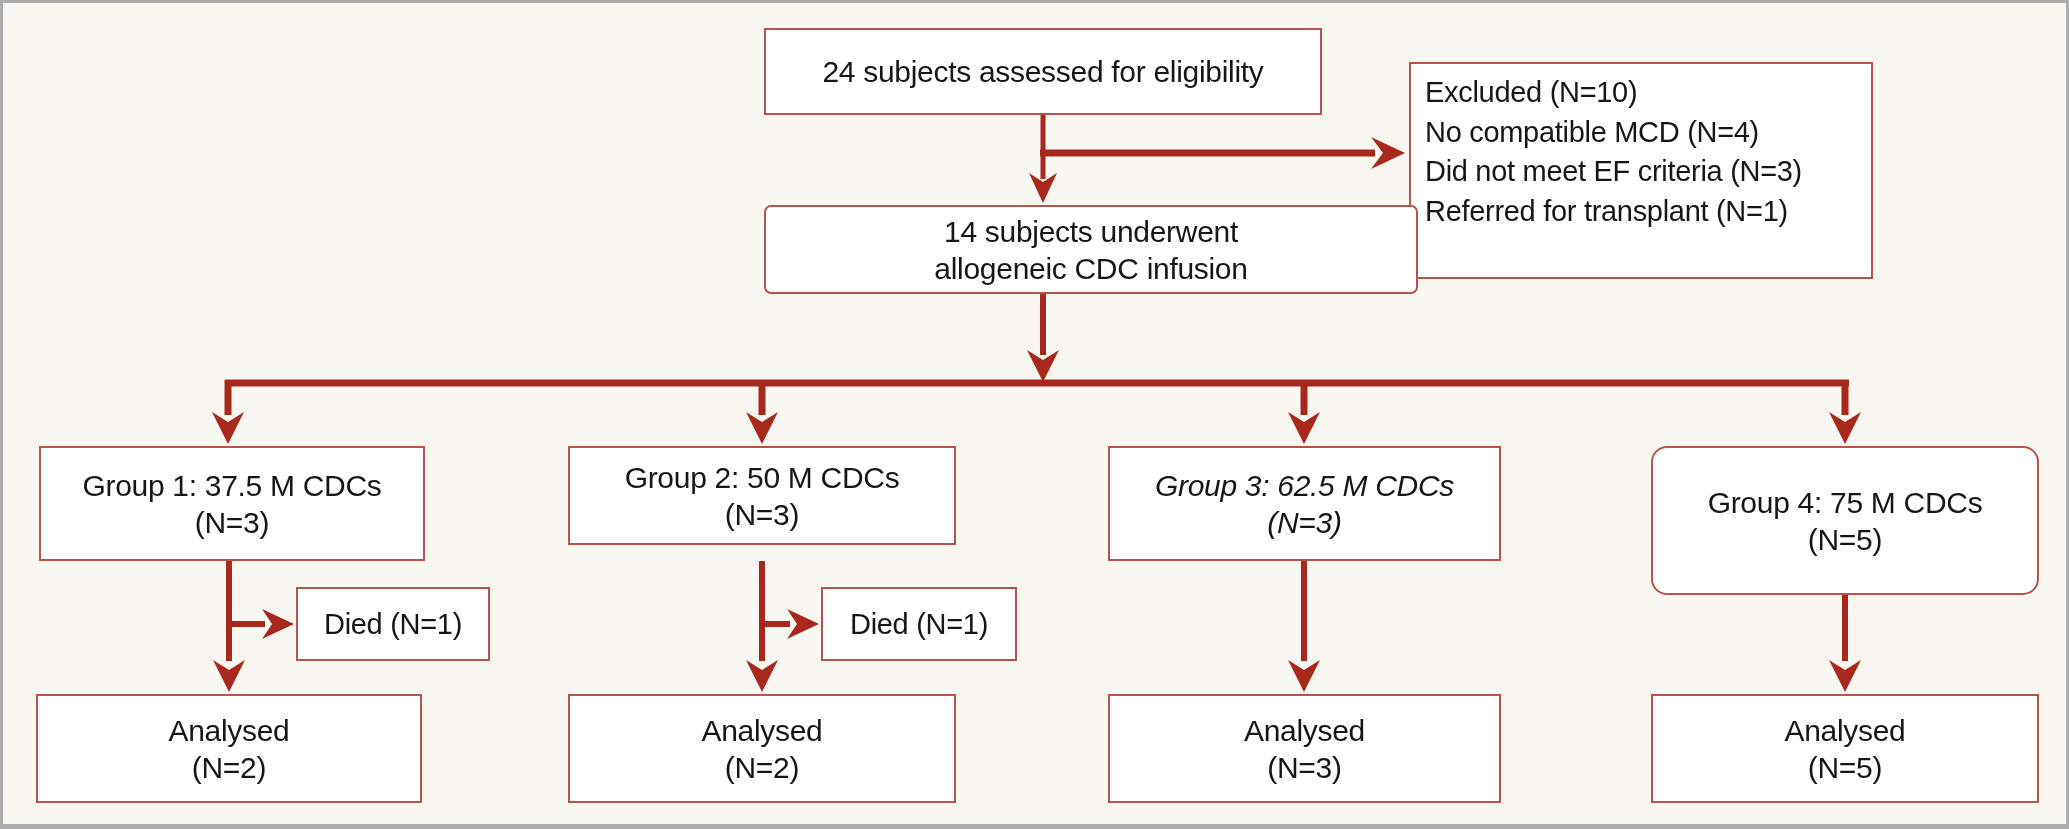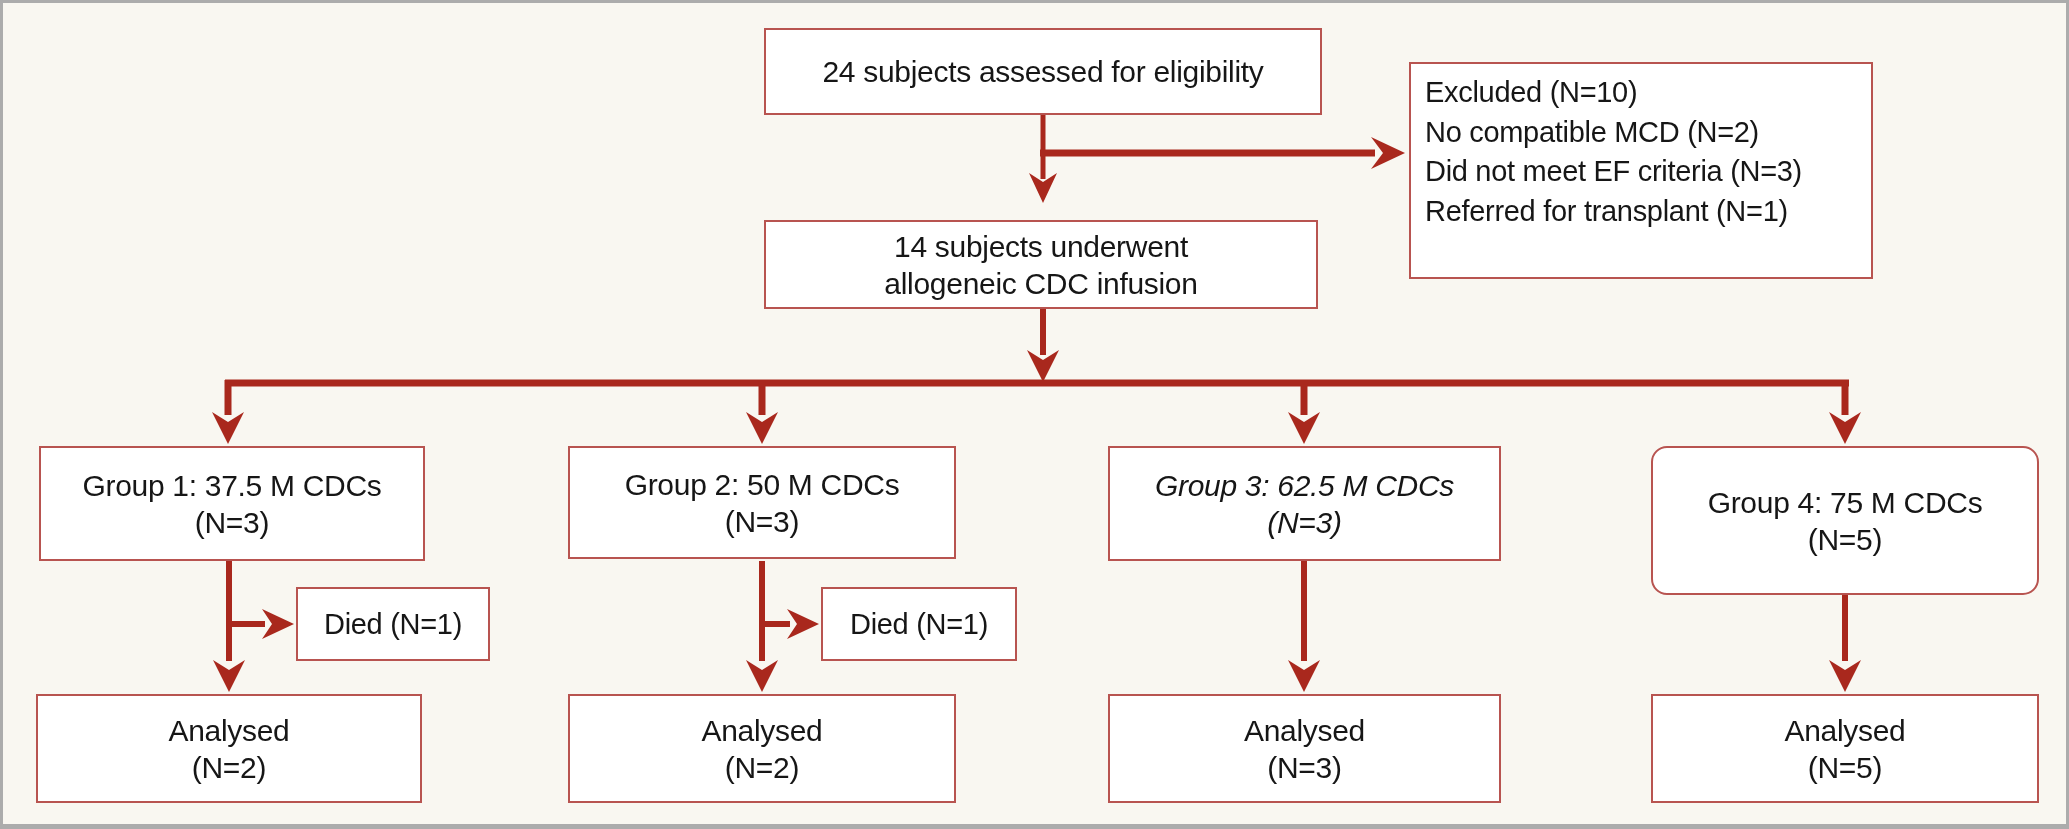--- a/index.html
+++ b/index.html
@@ -127,36 +127,36 @@
       <polygon points="1842,689 1826,657 1842,667 1858,657"></polygon>
     </g>
   </svg>
 
   <div class="box" style="left:761px; top:25px; width:558px; height:87px;">
     <span>24 subjects assessed for eligibility</span>
   </div>
 
   <div class="box left-align" style="left:1406px; top:59px; width:464px; height:217px;">
     <span>Excluded (N=10)</span>
-    <span>No compatible MCD (N=2)</span>
+    <span>No compatible MCD (N=4)</span>
     <span>Did not meet EF criteria (N=3)</span>
     <span>Referred for transplant (N=1)</span>
   </div>
 
-  <div class="box" style="left:761px; top:217px; width:554px; height:89px;">
+  <div class="box" style="left:761px; top:202px; width:654px; height:89px;border-radius:7px;">
     <span>14 subjects underwent</span>
     <span>allogeneic CDC infusion</span>
   </div>
 
   <div class="box" style="left:36px; top:443px; width:386px; height:115px;">
     <span>Group 1: 37.5 M CDCs</span>
     <span>(N=3)</span>
   </div>
 
-  <div class="box" style="left:565px; top:443px; width:388px; height:113px;">
+  <div class="box" style="left:565px; top:443px; width:388px; height:99px;">
     <span>Group 2: 50 M CDCs</span>
     <span>(N=3)</span>
   </div>
 
   <div class="box" style="left:1105px; top:443px; width:393px; height:115px;font-style:italic;">
     <span>Group 3: 62.5 M CDCs</span>
     <span>(N=3)</span>
   </div>
 
   <div class="box" style="left:1648px; top:443px; width:388px; height:149px;border-radius:16px;">

